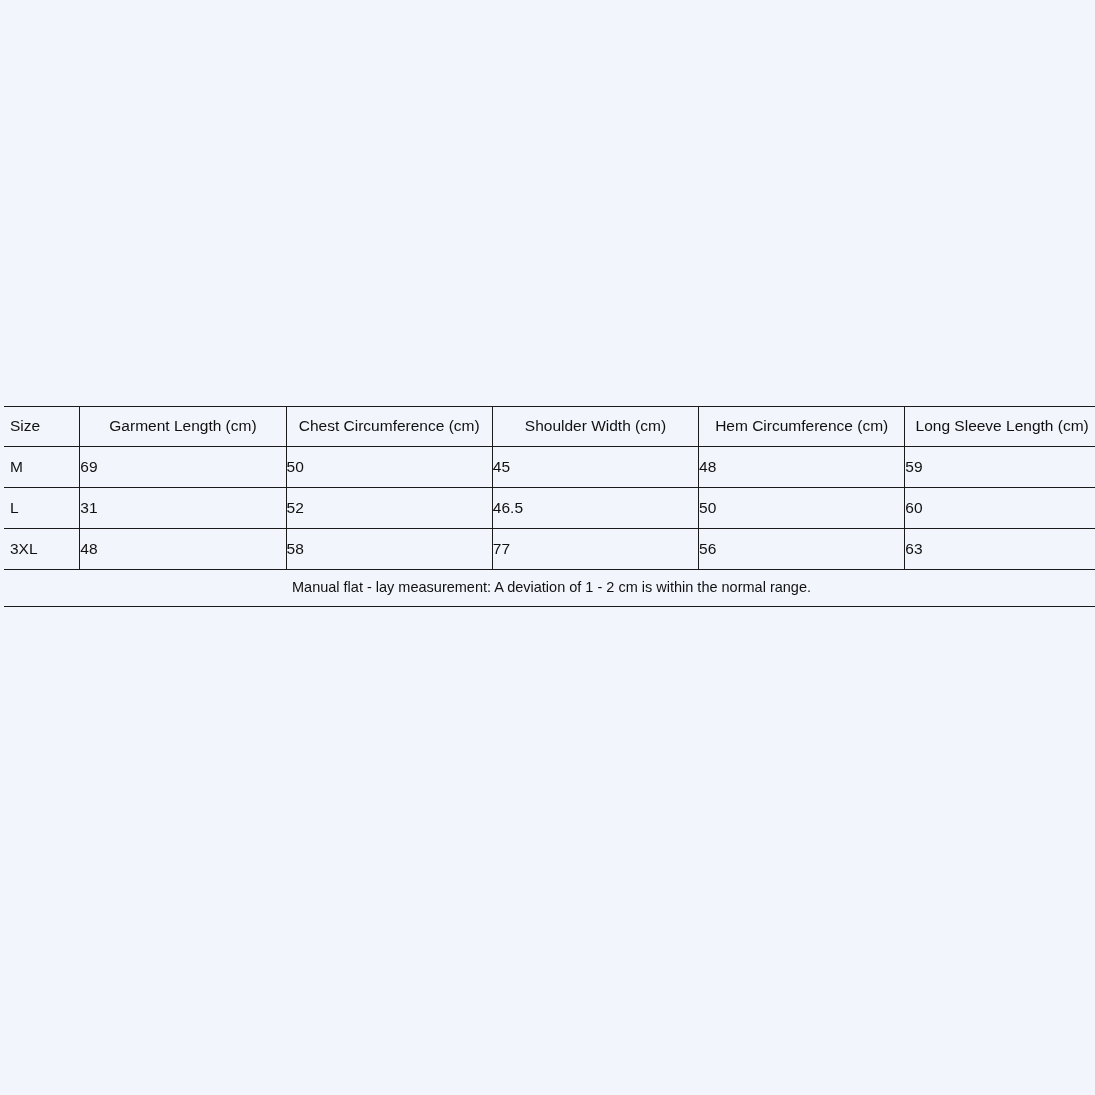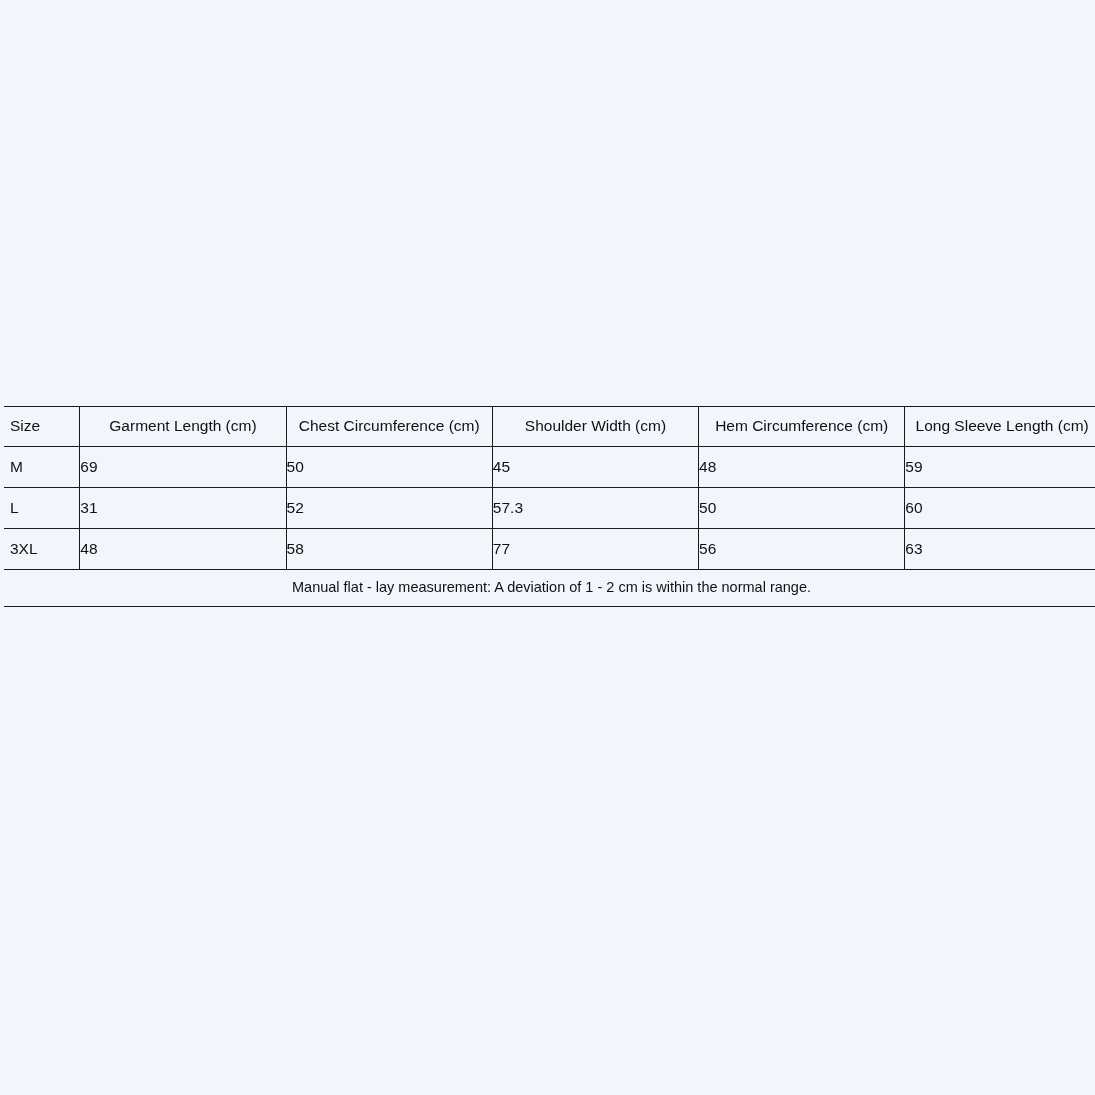--- a/index.html
+++ b/index.html
@@ -103,21 +103,21 @@
           <td>69</td>
           <td>50</td>
           <td>45</td>
           <td>48</td>
           <td>59</td>
         </tr>
         <tr>
           <td class="size-cell">L</td>
           <td>31</td>
           <td>52</td>
-          <td>57.3</td>
+          <td>46.5</td>
           <td>50</td>
           <td>60</td>
         </tr>
         <tr>
           <td class="size-cell">3XL</td>
           <td>48</td>
           <td>58</td>
           <td>77</td>
           <td>56</td>
           <td>63</td>

